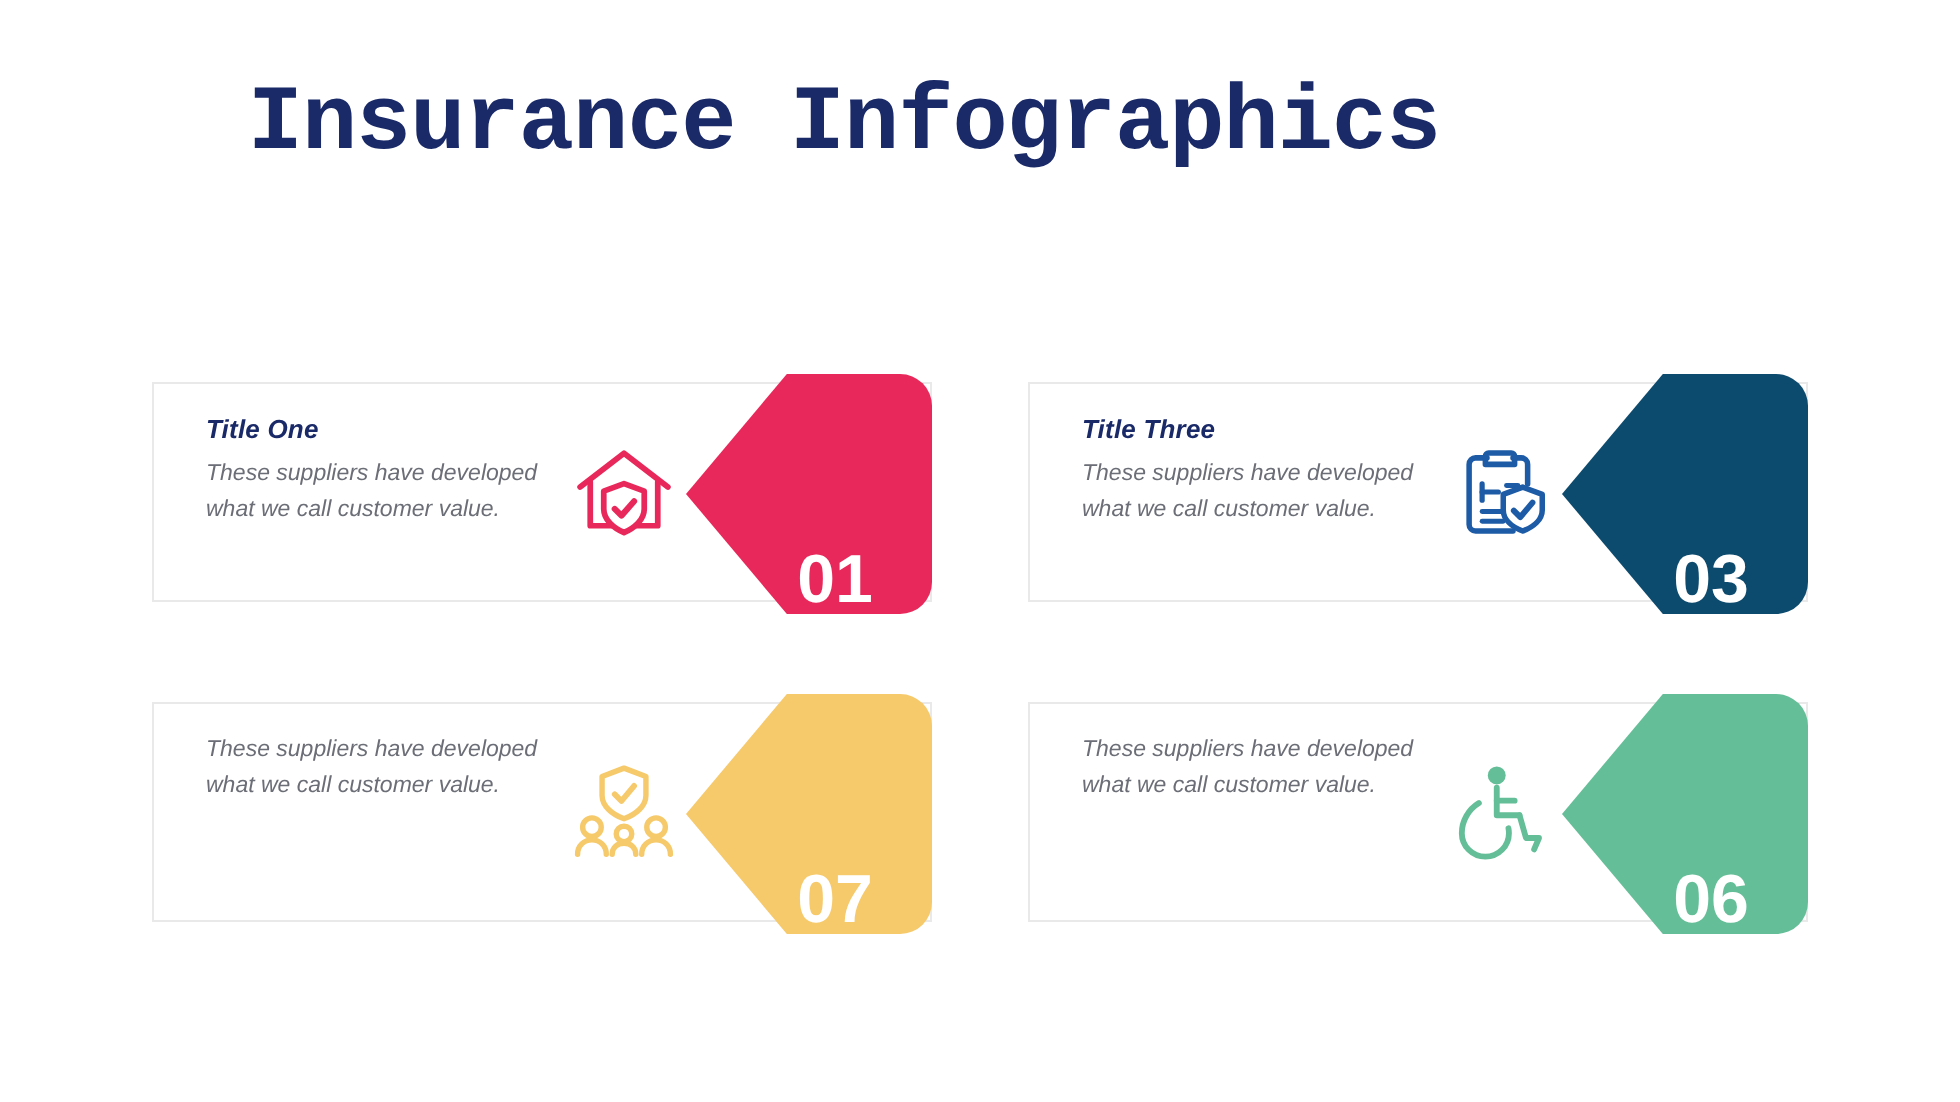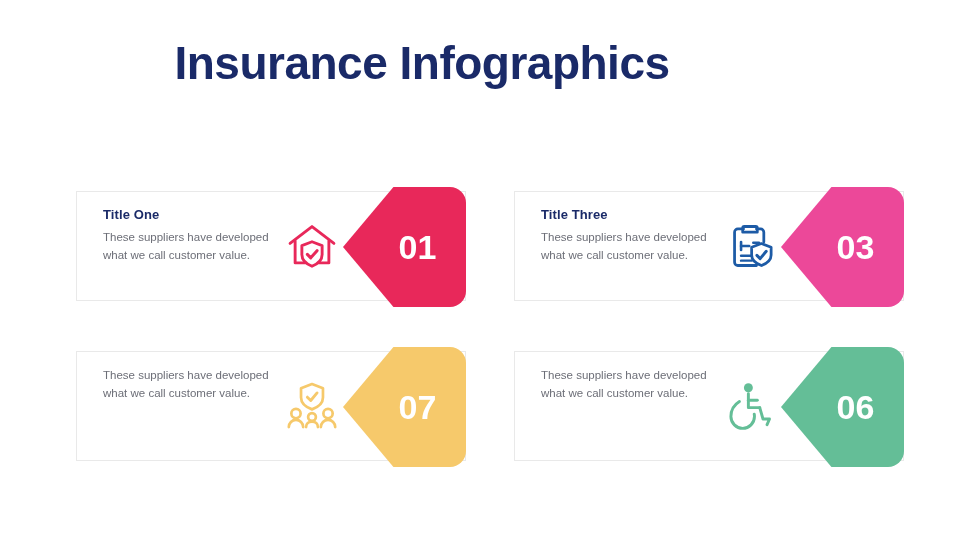--- a/index.html
+++ b/index.html
@@ -22,21 +22,21 @@
   .slide-title {
     position: absolute;
     top: 36px;
     left: 0;
     width: 844px;
     text-align: center;
     font-size: 46px;
     font-weight: bold;
     letter-spacing: -0.5px;
     color: #1a2a68;
-    font-family: Liberation Sans, sans-serif;
+    font-family: Liberation Mono, monospace;
   }
 
   .cards {
     position: absolute;
     top: 191px;
     left: 76px;
     width: 828px;
     display: grid;
     grid-template-columns: 390px 390px;
     grid-template-rows: 110px 110px;
@@ -51,20 +51,21 @@
     background: #ffffff;
     border: 1px solid #e9e9e9;
     box-sizing: border-box;
   }
 
   .card-text {
     position: absolute;
     left: 26px;
     top: 15px;
     width: 170px;
+    font-style: italic;
   }
   .card-title {
     font-size: 13px;
     font-weight: bold;
     color: #1a2a68;
     margin: 0 0 7px 0;
     letter-spacing: 0.1px;
   }
   .card-desc {
     font-size: 11.5px;
@@ -87,21 +88,21 @@
   .card-icon svg { display: block; }
 
   
   .badge {
     position: absolute;
     right: -1px;
     top: -5px;
     width: 123px;
     height: 120px;
     display: flex;
-    align-items: center;
+    align-items: flex-end;
     justify-content: center;
     -webkit-clip-path: polygon(0% 50%, 41% 0%, 100% 0%, 100% 100%, 41% 100%);
     clip-path: polygon(0% 50%, 41% 0%, 100% 0%, 100% 100%, 41% 100%);
     border-radius: 0 16px 16px 0;
   }
   .badge-num {
     font-size: 34px;
     font-weight: bold;
     color: #ffffff;
     letter-spacing: 0px;
@@ -150,21 +151,21 @@
           <path d="M21 27 L21 37" stroke-width="3.2"></path>
           <path d="M21 32 L31 32" stroke-width="3.2"></path>
           <path d="M36 28 L43 28" stroke-width="3"></path>
           <path d="M36 35 L41 35" stroke-width="3"></path>
           <path d="M21 44 L40 44" stroke-width="3"></path>
           <path d="M21 50 L34 50" stroke-width="3"></path>
           <path d="M46 29 L58 33.5 L58 43 C58 49 52.5 53.5 46 56 C39.5 53.5 34 49 34 43 L34 33.5 Z" fill="#ffffff"></path>
           <path d="M40.5 43.5 L44.5 47.5 L52 38.5" stroke-width="3.6"></path>
         </svg>
       </div>
-      <div class="badge" style="background: #ec4899;">
+      <div class="badge" style="background: #0c4a6e;">
         <span class="badge-num">03</span>
       </div>
     </div>
 
     <div class="card">
       <div class="card-text">
         <p class="card-desc">These suppliers have developed what we call customer value.</p>
       </div>
       <div class="card-icon">
         <svg width="54" height="54" viewBox="0 0 64 64" fill="none" stroke="#f6c96b" stroke-width="3.2" stroke-linecap="round" stroke-linejoin="round">

